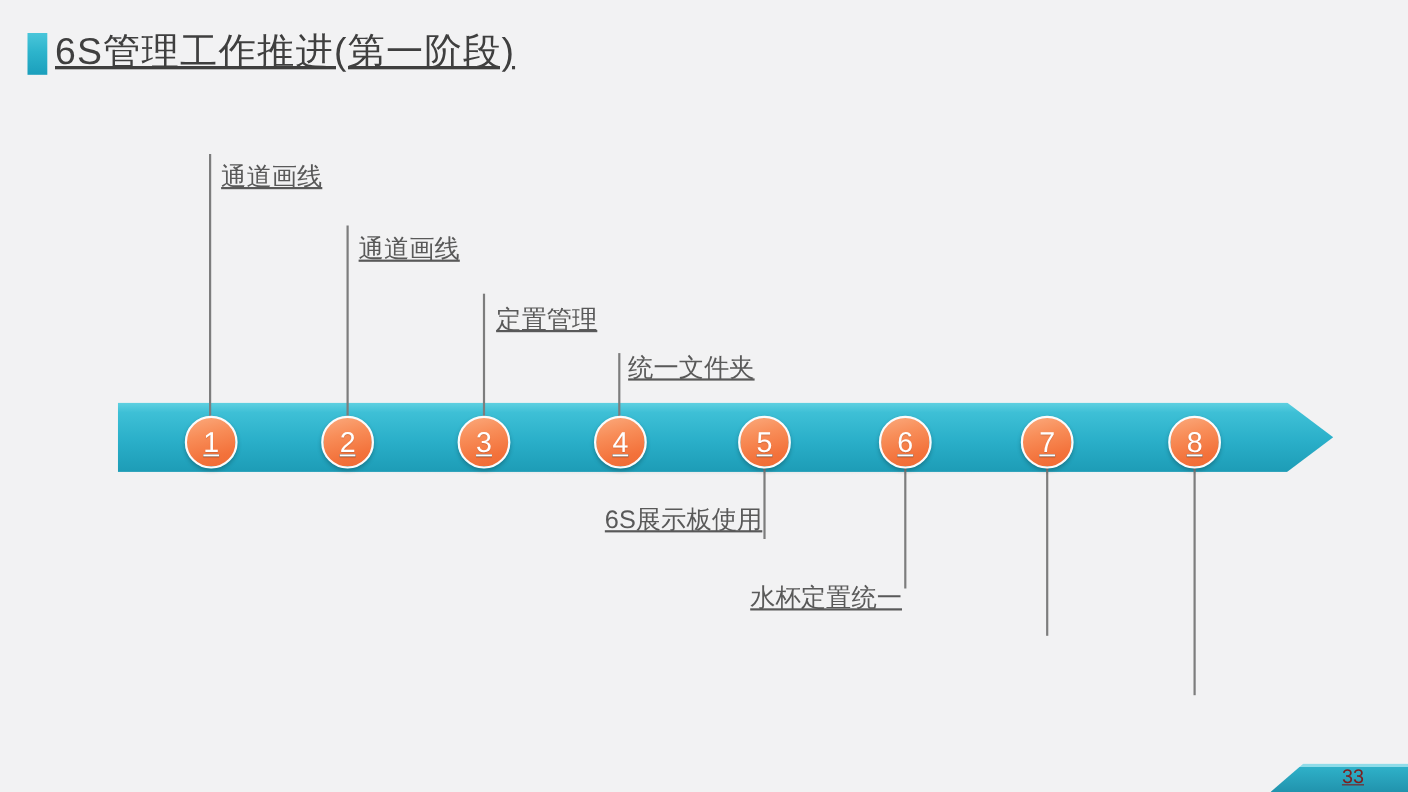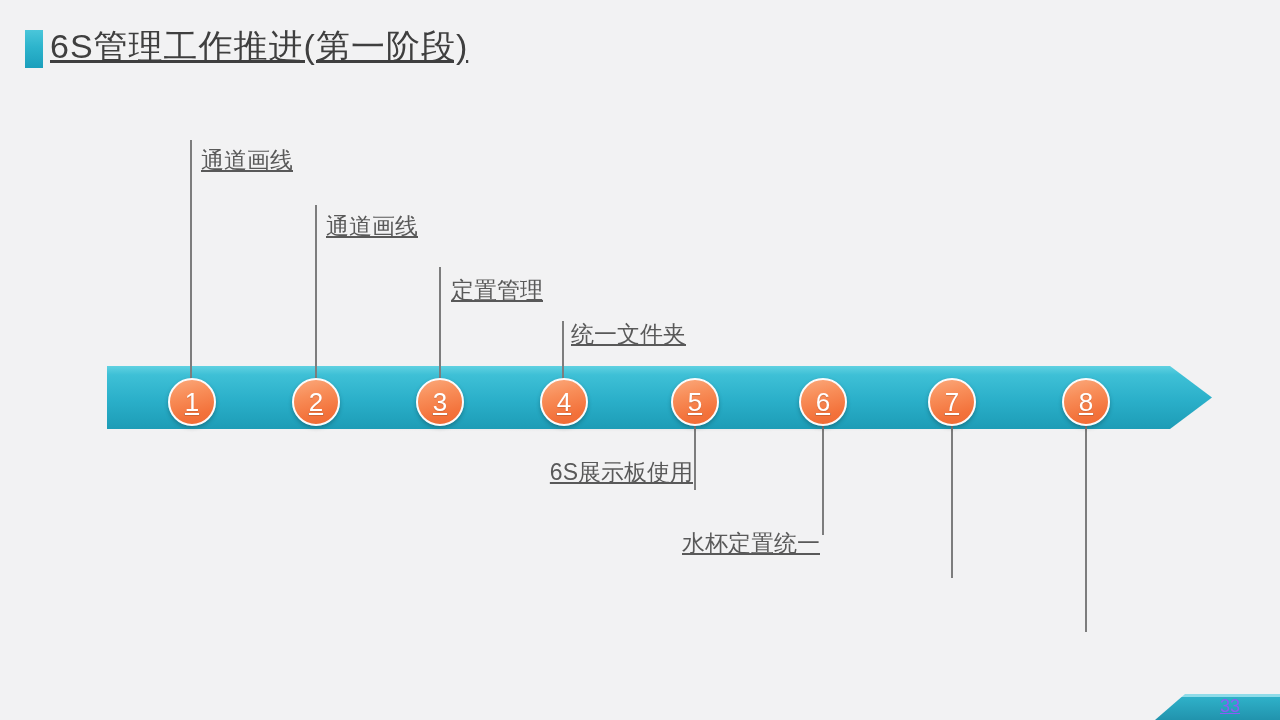--- a/index.html
+++ b/index.html
@@ -114,21 +114,21 @@
     right: 0; bottom: 0;
     width: 125px; height: 26px;
     background: linear-gradient(180deg, #8fdce9 0px, #8fdce9 3px, #2fb1c9 3px, #2193ad 100%);
     clip-path: polygon(30px 0, 100% 0, 100% 100%, 0 100%);
     z-index: 4;
   }
   .page-number {
     position: absolute;
     right: 40px; bottom: 3px;
     font-size: 18px;
-    color: #8b5cf6;
+    color: #7f1d1d;
     z-index: 5;
   }
 </style>
 </head>
 <body>
 
 <div class="slide">
 
   <div class="title-accent"></div>
   <h1 class="page-title">6S管理工作推进(第一阶段)</h1>

